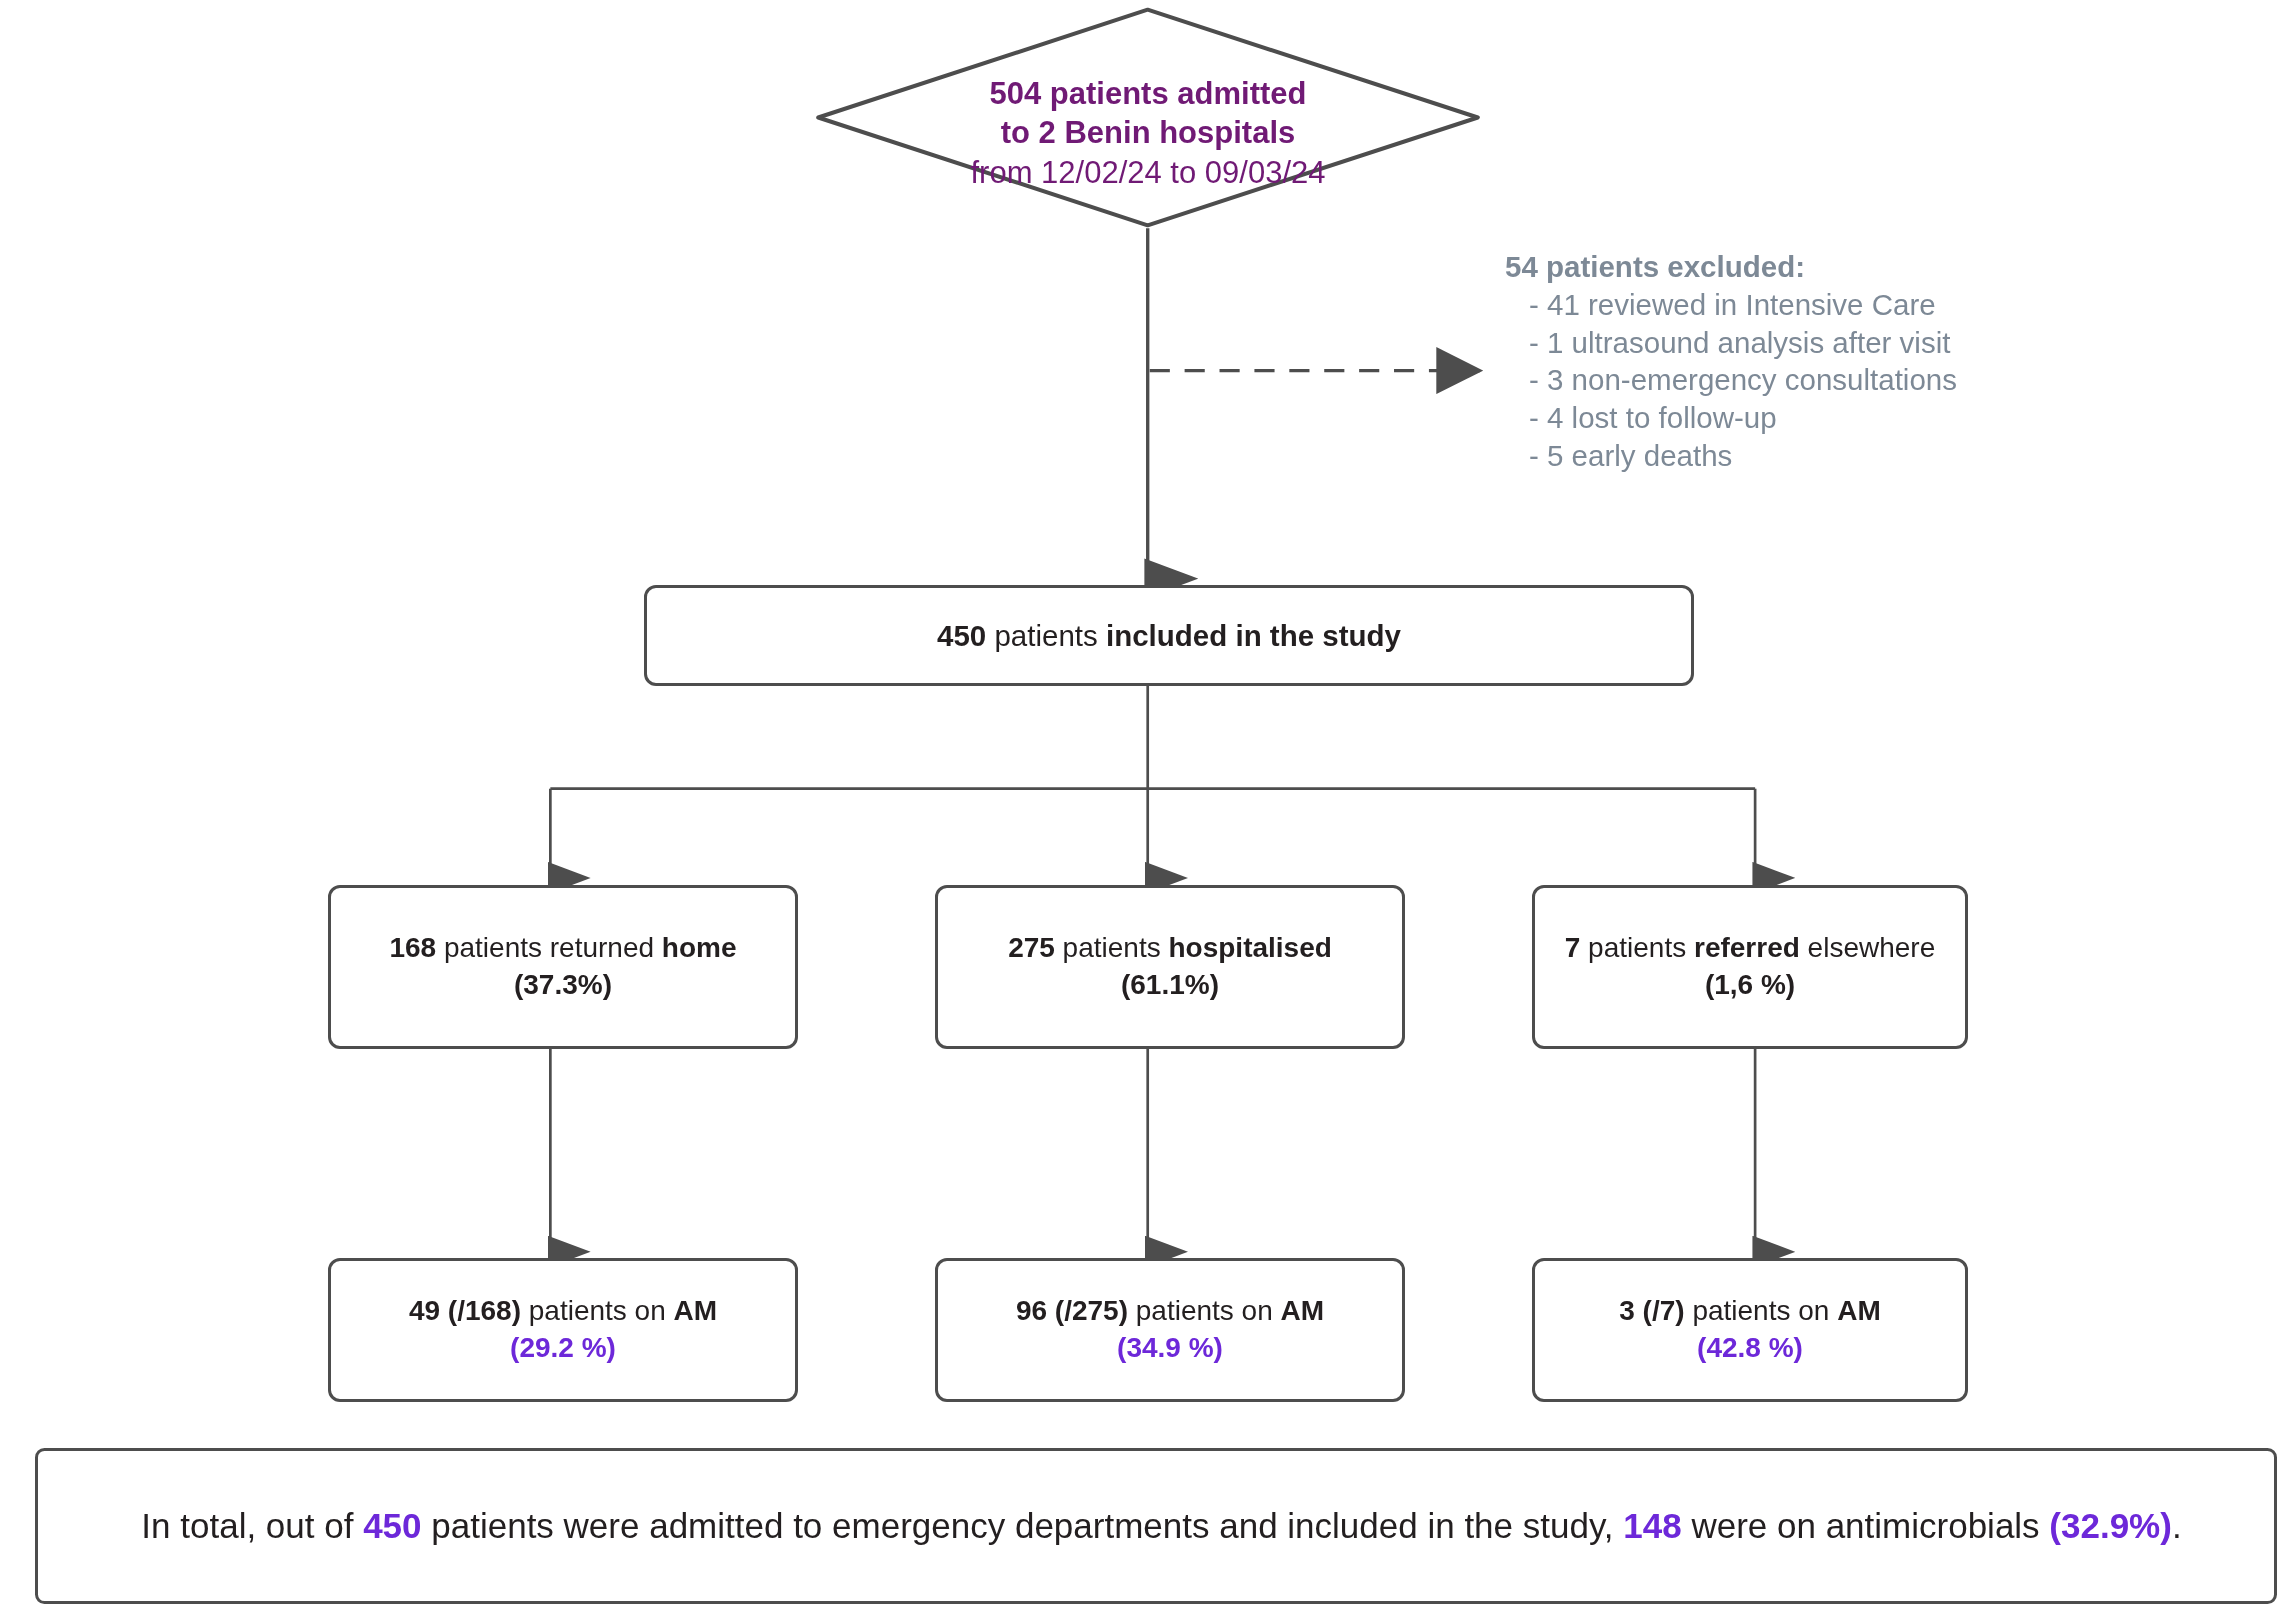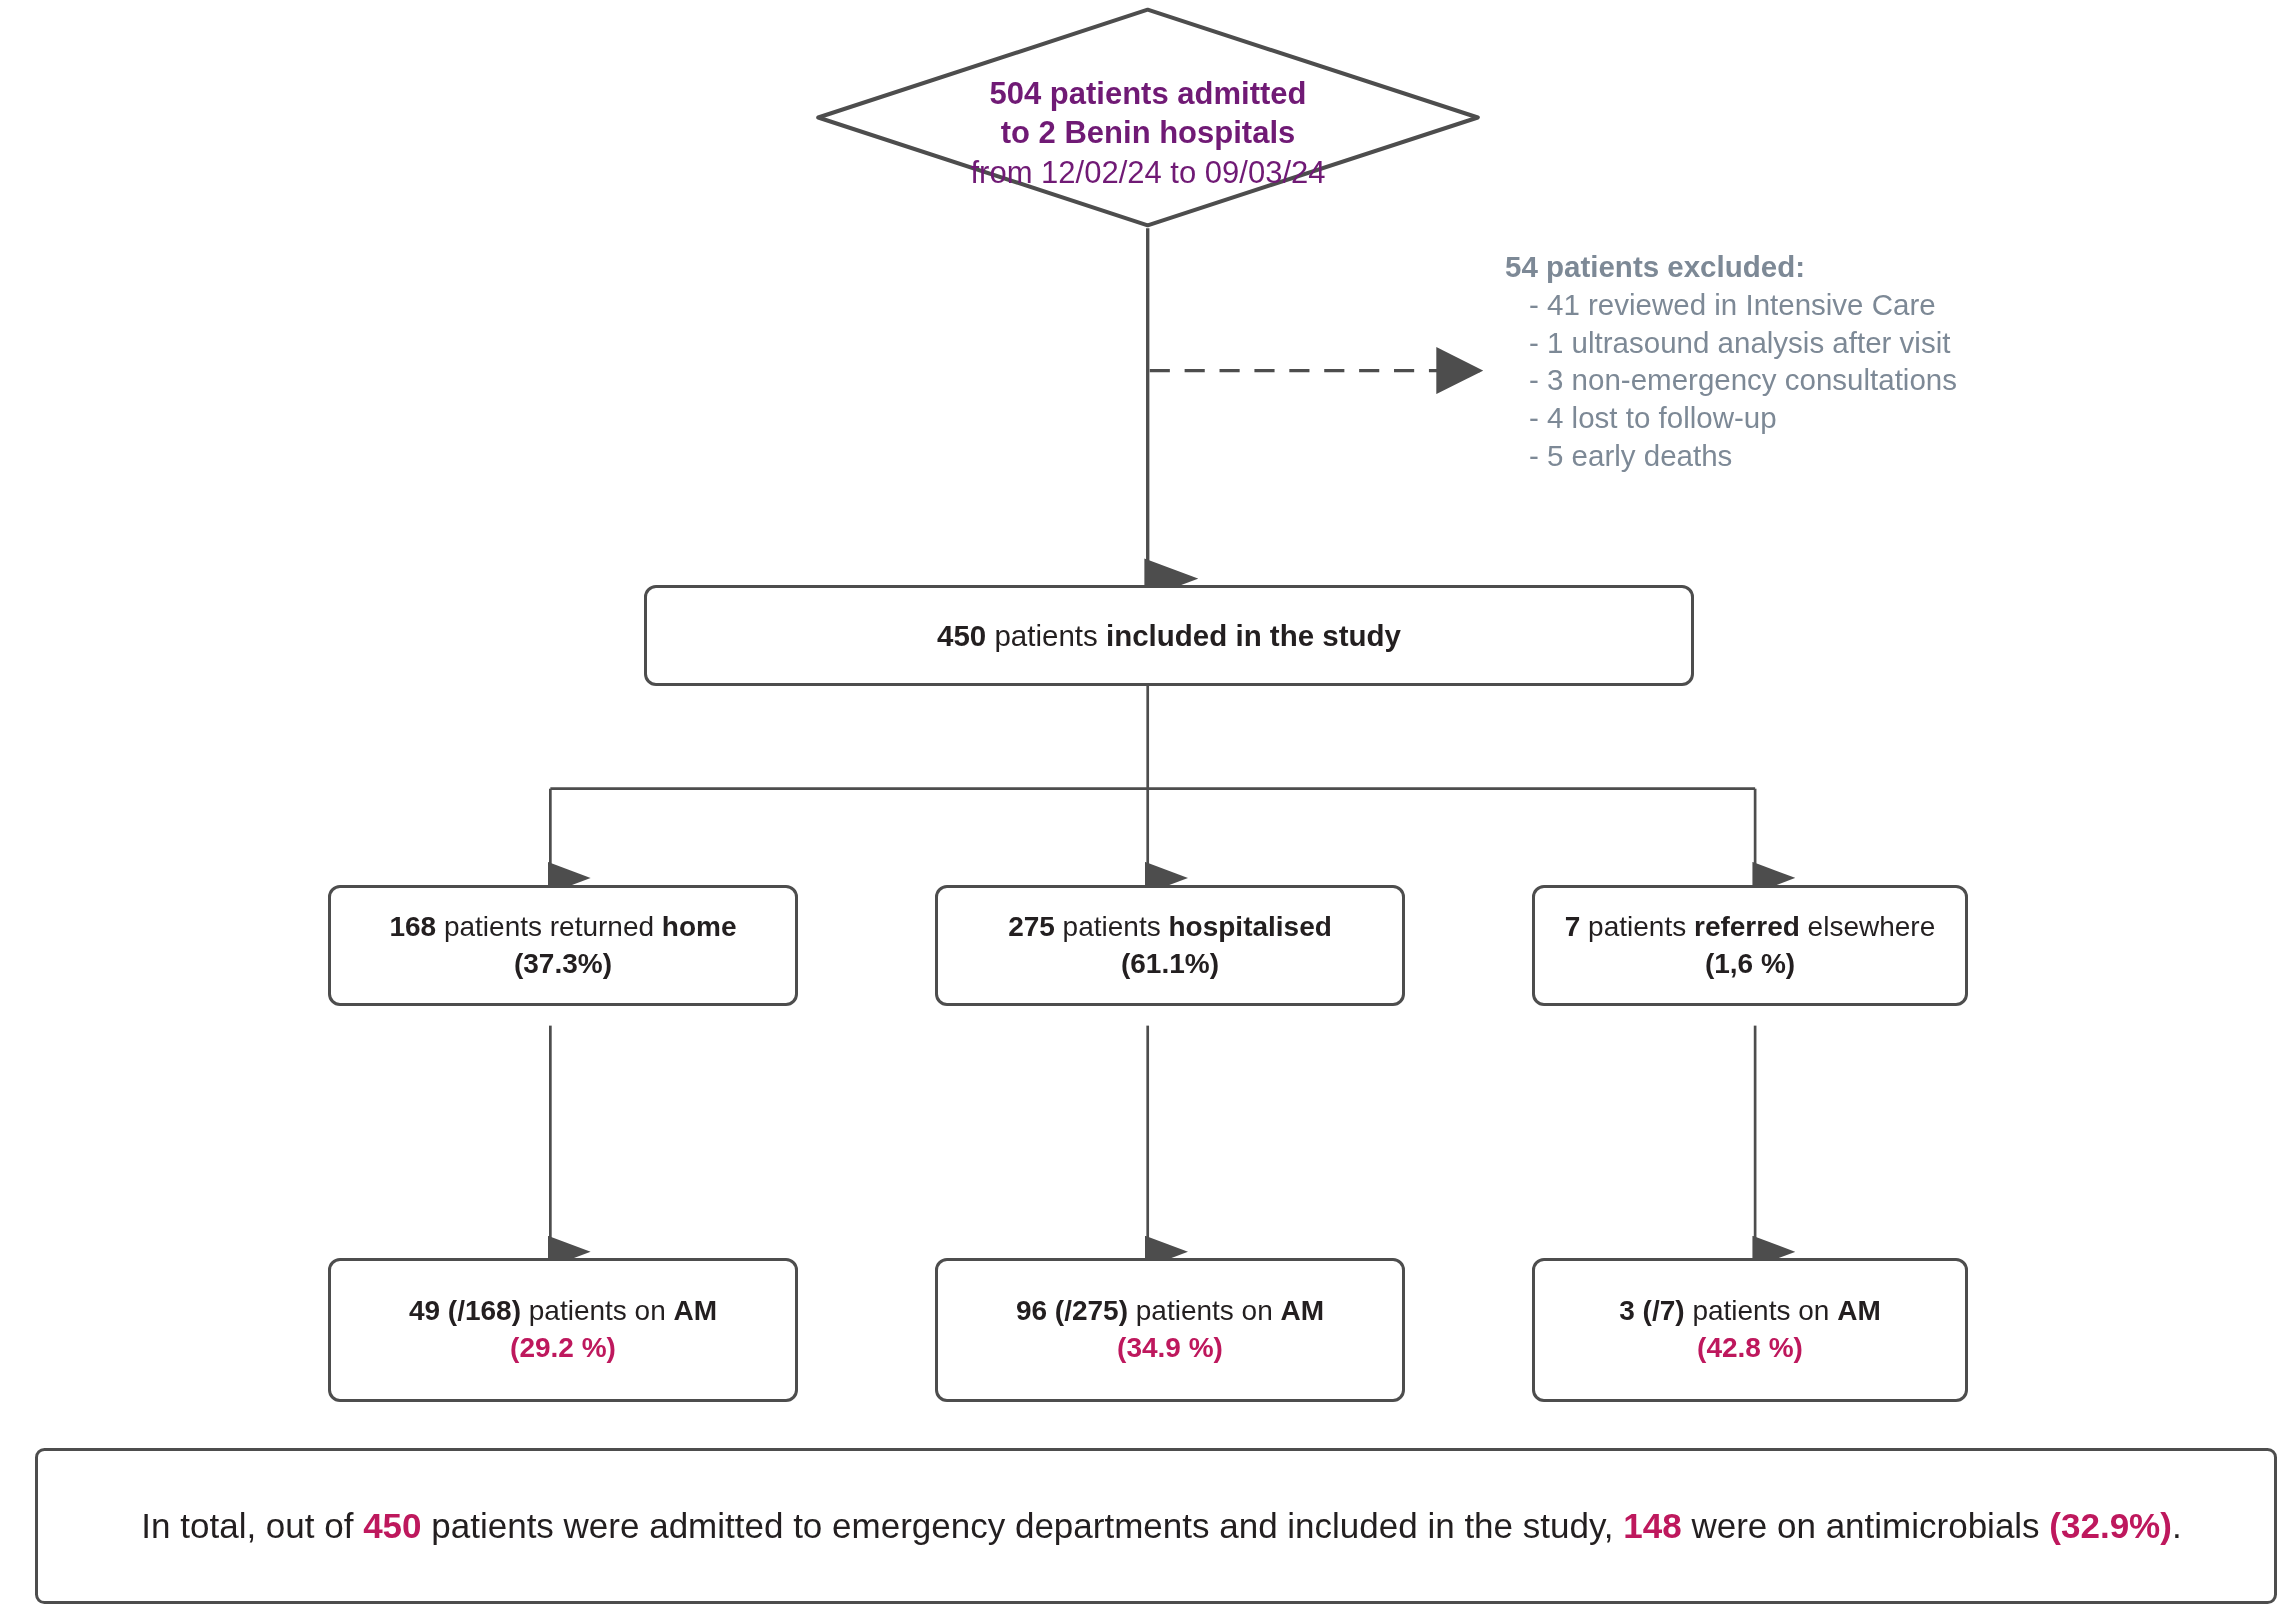--- a/index.html
+++ b/index.html
@@ -41,21 +41,21 @@
     text-align: center;
     z-index: 3;
     margin-left: 13px;
   }
   .node .inner { width: 100%; padding: 0 9.4px; box-sizing: border-box; }
 
   .line1, .line2 { display: block; white-space: nowrap; }
 
   b { font-weight: bold; }
   .reg { font-weight: normal; }
-  .blue { color: #be185d; font-weight: bold; }
+  .blue { color: #6d28d9; font-weight: bold; }
 
   
   #diamond-wrap {
     position: absolute;
     left: 815px;
     top: 6.7px;
     width: 666px;
     height: 221px;
     z-index: 3;
   }
@@ -89,21 +89,21 @@
   }
   #exclusion-note .ex-head { font-weight: bold; display: block; }
   #exclusion-note .ex-item { display: block; padding-left: 24px; }
 
   
   #node-included {
     left: 631px; top: 585px; width: 1050px; height: 101px;
     font-size: 29.5px;
   }
   .node-mid {
-    top: 885px; height: 121px;
+    top: 885px; height: 164px;
     font-size: 28px; line-height: 1.32;
   }
   #node-home     { left: 315px;  width: 470px; }
   #node-hosp     { left: 922px; width: 470px; }
   #node-ref      { left: 1519px; width: 436px; }
 
   .node-bot {
     top: 1258px; height: 144px;
     font-size: 28px; line-height: 1.32;
   }

